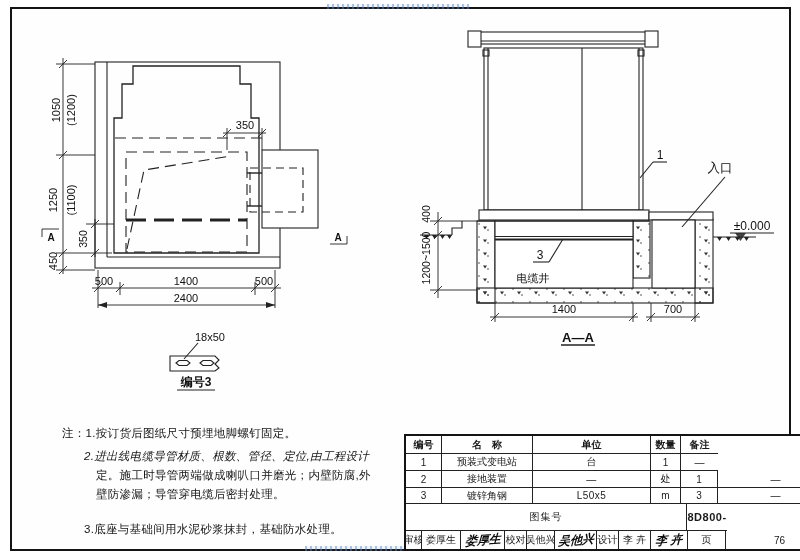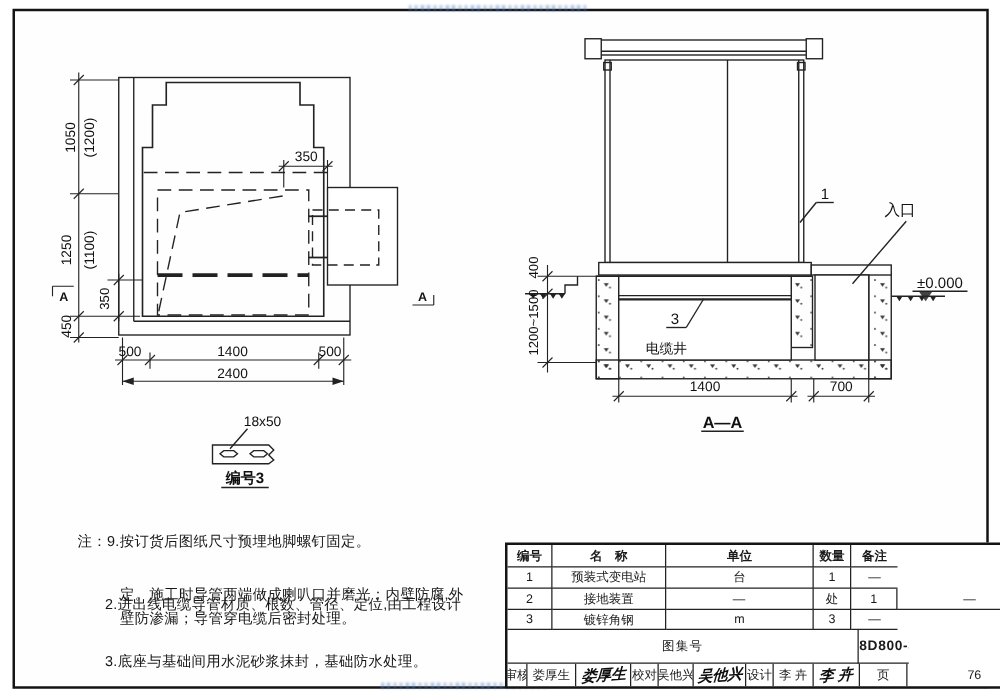--- a/index.html
+++ b/index.html
@@ -212,22 +212,22 @@
     <text x="540" y="259" font-size="12">3</text>
     <text x="660" y="159" font-size="12">1</text>
     <text x="720" y="172" font-size="12.5">入口</text>
     <text x="564" y="313">1400</text>
     <text x="673" y="313">700</text>
     <text x="578" y="342" font-size="13" font-weight="bold">A—A</text>
   </g>
 </svg>
 
 <div>
-  <div class="note-line" style="left:62px;top:426px;">注：9.按订货后图纸尺寸预埋地脚螺钉固定。</div>
-  <div class="note-line" style="left:84px;top:476px;">2.进出线电缆导管材质、根数、管径、定位,由工程设计</div>
+  <div class="note-line" style="left:62px;top:426px;">注：1.按订货后图纸尺寸预埋地脚螺钉固定。</div>
+  <div class="note-line" style="left:84px;top:449px;font-style:italic;">2.进出线电缆导管材质、根数、管径、定位,由工程设计</div>
   <div class="note-line" style="left:96px;top:468px;">定。施工时导管两端做成喇叭口并磨光；内壁防腐,外</div>
   <div class="note-line" style="left:96px;top:487px;">壁防渗漏；导管穿电缆后密封处理。</div>
   <div class="note-line" style="left:84px;top:522px;">3.底座与基础间用水泥砂浆抹封，基础防水处理。</div>
 </div>
 
 <div class="tblock">
   <div class="grid bom-head">
     <div class="c hd">编号</div>
     <div class="c hd">名　称</div>
     <div class="c hd">单位</div>
@@ -245,20 +245,21 @@
     <div class="c">2</div>
     <div class="c">接地装置</div>
     <div class="c spec">—</div>
     <div class="c">处</div>
     <div class="c">1</div>
     <div class="c">—</div>
   </div>
   <div class="grid bom-row3">
     <div class="c">3</div>
     <div class="c">镀锌角钢</div>
+    <div class="c spec">L50x5</div>
     <div class="c">m</div>
     <div class="c">3</div>
     <div class="c">—</div>
   </div>
   <div class="grid title-row">
     <div class="c atlas-label">图集号</div>
     <div class="c atlas-no">08D800-3</div>
   </div>
   <div class="grid sig-row nob">
     <div class="c lbl">审核</div>

